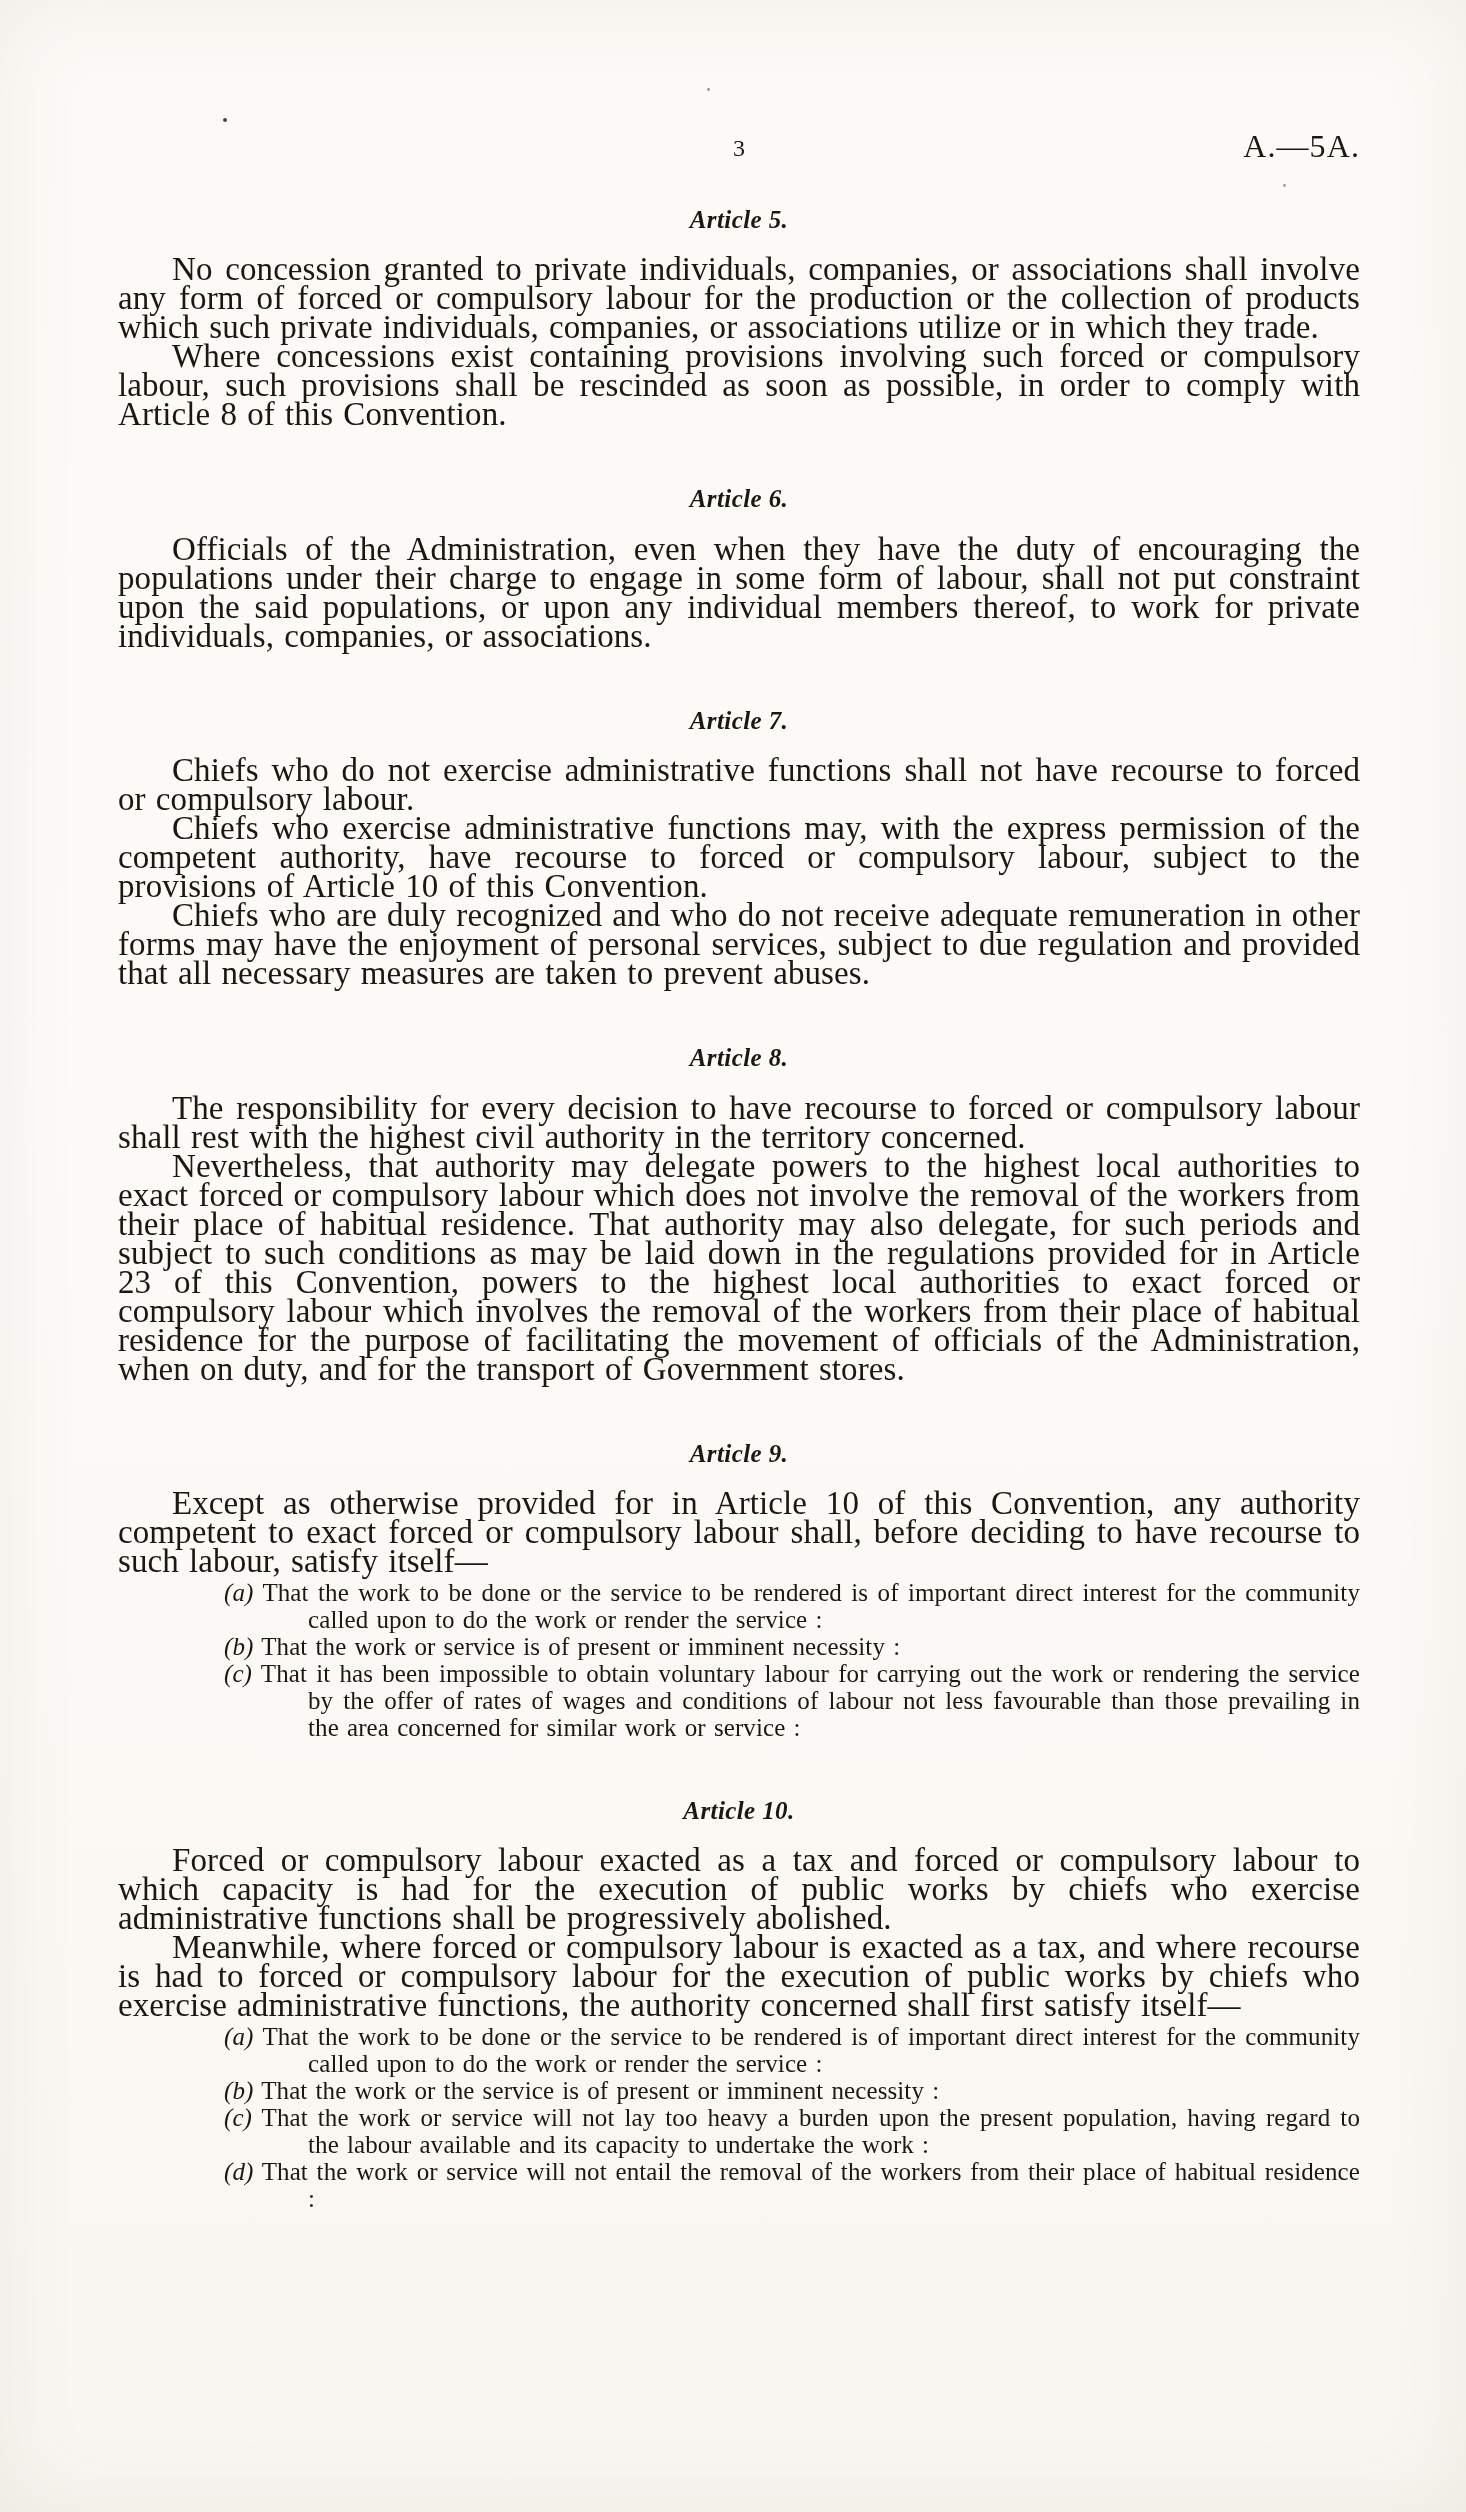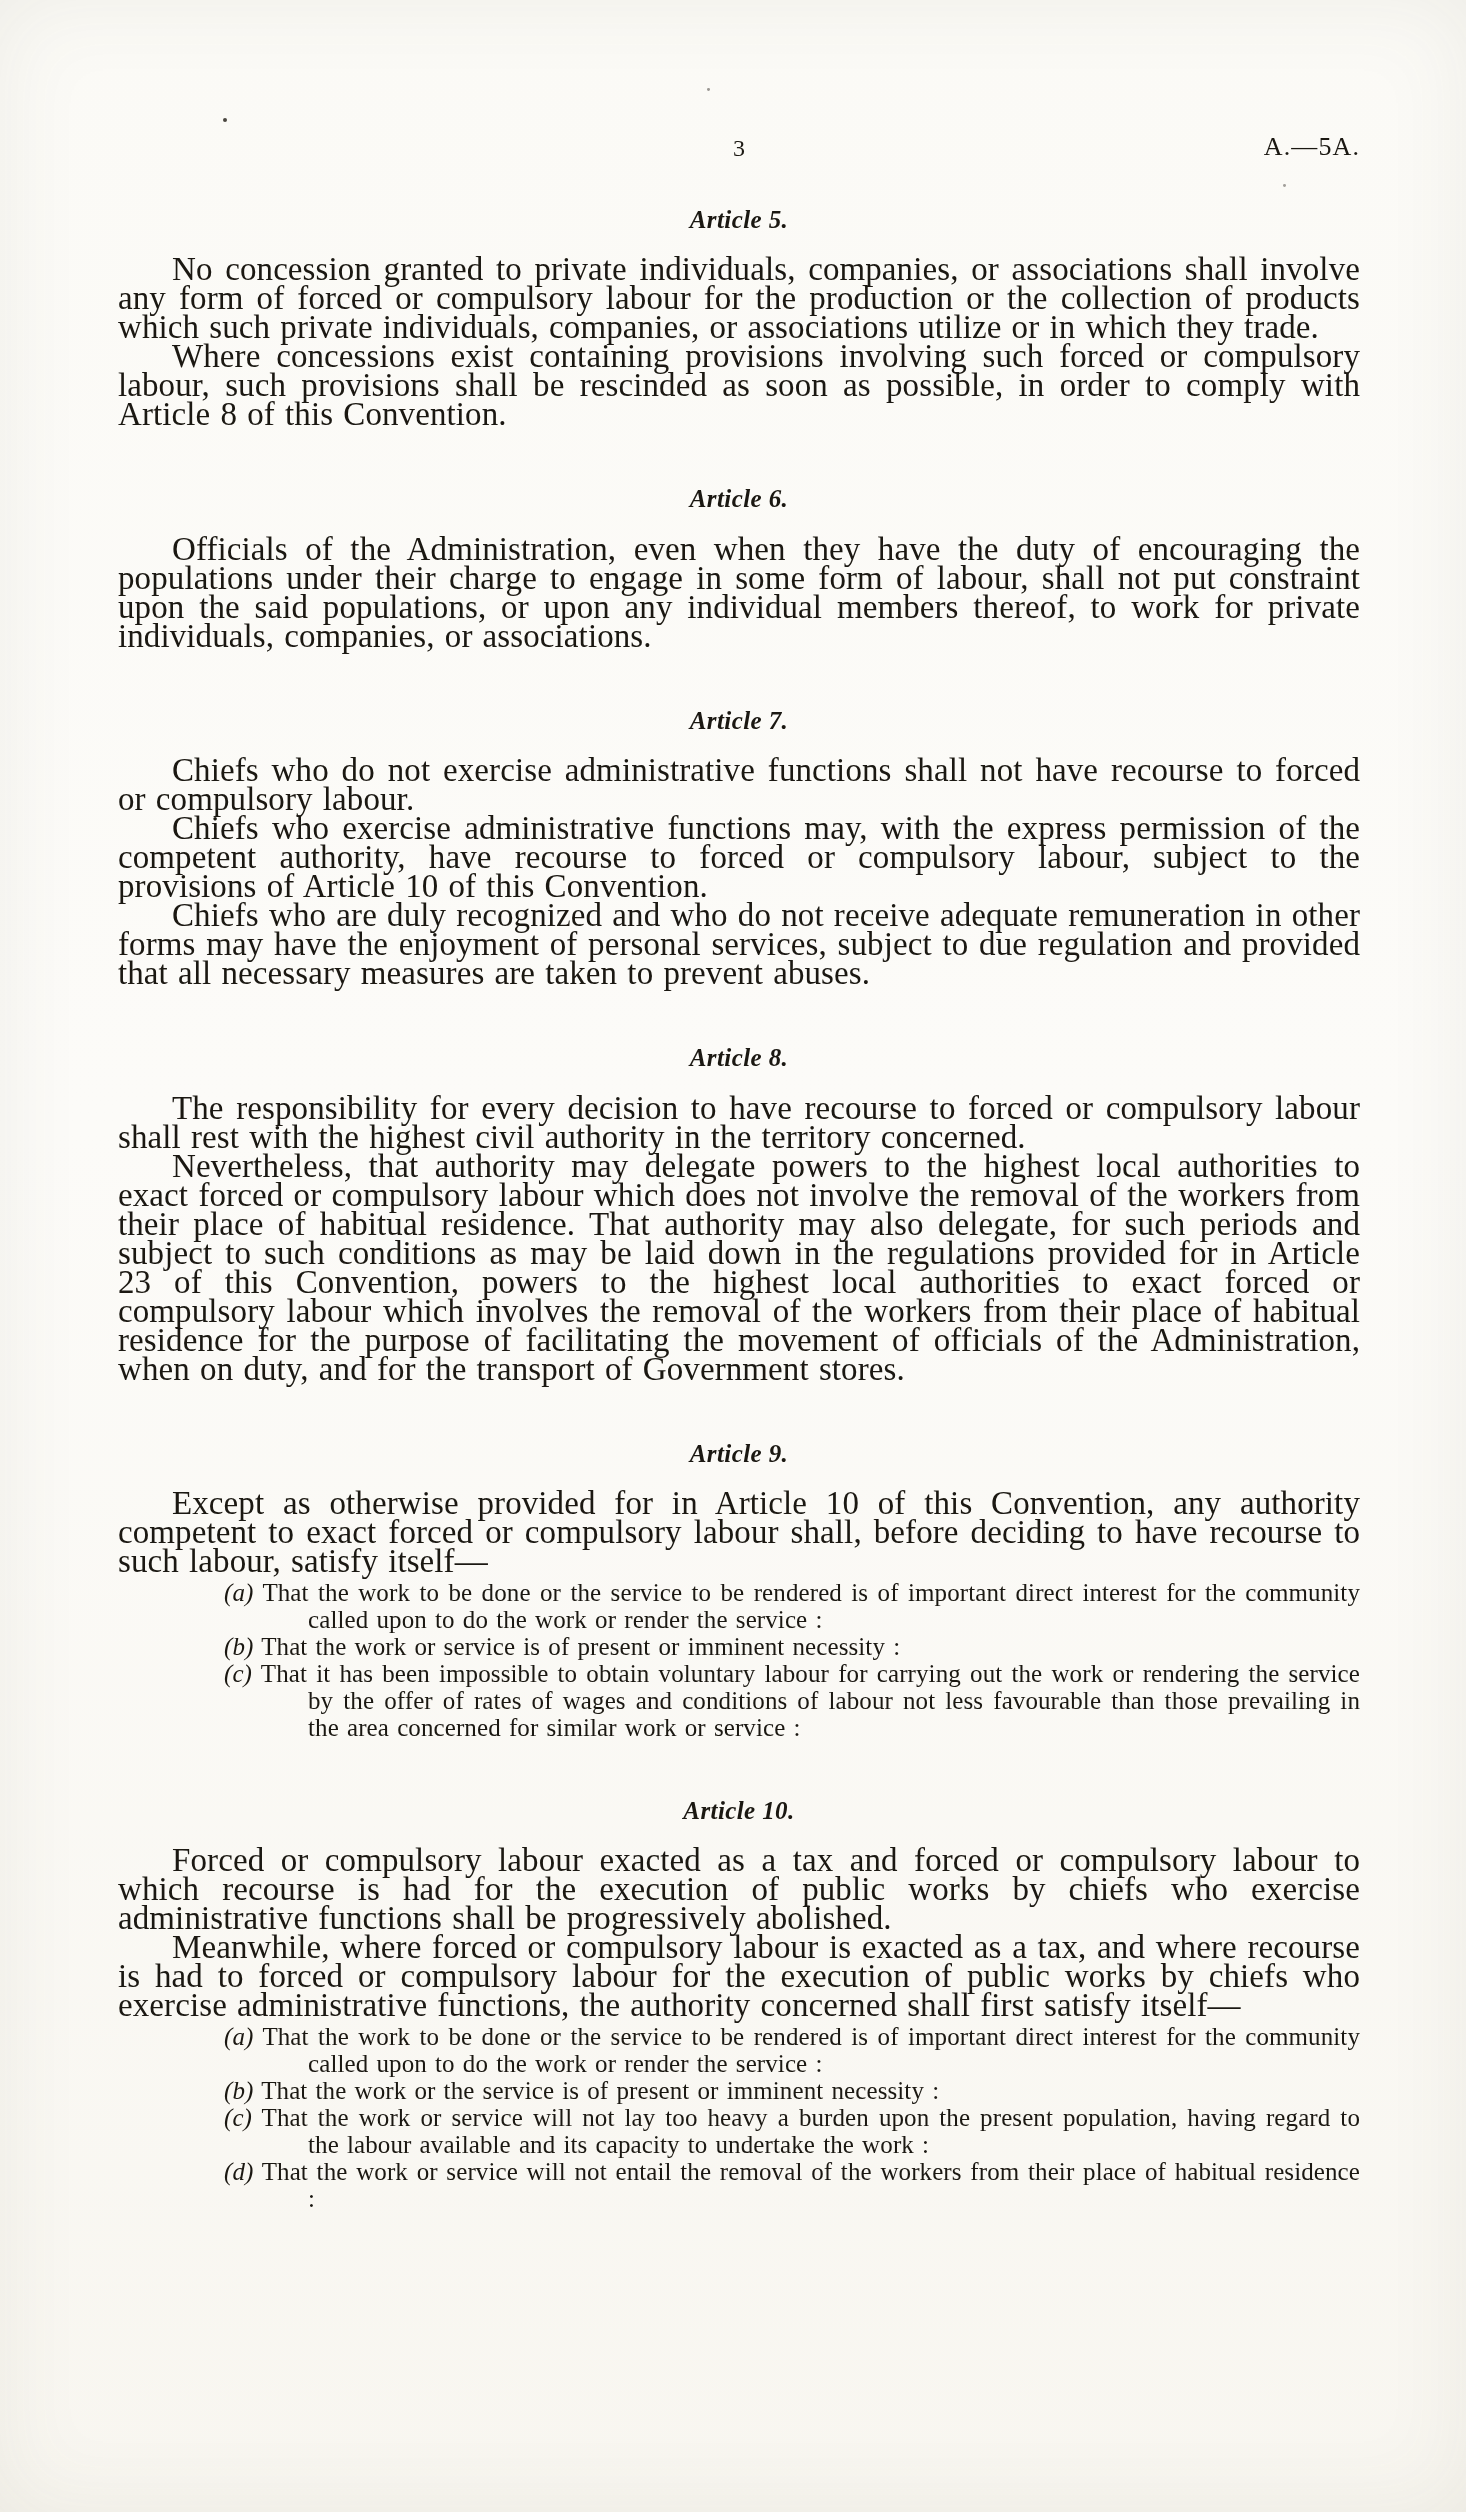--- a/index.html
+++ b/index.html
@@ -25,21 +25,21 @@
     line-height: 31px;
   }
   .page-number {
     position: absolute;
     left: 0; right: 0;
     text-align: center;
   }
   .doc-ref {
     position: absolute;
     right: 0; top: -2.1px;
-    font-size: 26px;
+    font-size: 32px;
     letter-spacing: 1.1px;
   }
 
   .article-heading {
     font-style: italic;
     font-weight: 700;
     text-align: center;
     font-size: 25px;
     letter-spacing: 0.4px;
     margin: 56px 0 21.4px 0;
@@ -119,21 +119,21 @@
     <p class="para">Except as otherwise provided for in Article 10 of this Convention, any authority competent to exact forced or compulsory labour shall, before deciding to have recourse to such labour, satisfy itself—</p>
     <div class="items">
       <div class="item"><span class="item-label">(a)</span> <span class="item-text">That the work to be done or the service to be rendered is of important direct interest for the community called upon to do the work or render the service :</span></div>
       <div class="item"><span class="item-label">(b)</span> <span class="item-text">That the work or service is of present or imminent necessity :</span></div>
       <div class="item"><span class="item-label">(c)</span> <span class="item-text">That it has been impossible to obtain voluntary labour for carrying out the work or rendering the service by the offer of rates of wages and conditions of labour not less favourable than those prevailing in the area concerned for similar work or service :</span></div>
     </div>
   </section>
 
   <section class="article">
     <h2 class="article-heading">Article 10.</h2>
-    <p class="para">Forced or compulsory labour exacted as a tax and forced or compulsory labour to which recourse is had for the execution of public works by chiefs who exercise administrative functions shall be progressively abolished.</p>
+    <p class="para">Forced or compulsory labour exacted as a tax and forced or compulsory labour to which capacity is had for the execution of public works by chiefs who exercise administrative functions shall be progressively abolished.</p>
     <p class="para">Meanwhile, where forced or compulsory labour is exacted as a tax, and where recourse is had to forced or compulsory labour for the execution of public works by chiefs who exercise administrative functions, the authority concerned shall first satisfy itself—</p>
     <div class="items">
       <div class="item"><span class="item-label">(a)</span> <span class="item-text">That the work to be done or the service to be rendered is of important direct interest for the community called upon to do the work or render the service :</span></div>
       <div class="item"><span class="item-label">(b)</span> <span class="item-text">That the work or the service is of present or imminent necessity :</span></div>
       <div class="item"><span class="item-label">(c)</span> <span class="item-text">That the work or service will not lay too heavy a burden upon the present population, having regard to the labour available and its capacity to undertake the work :</span></div>
       <div class="item"><span class="item-label">(d)</span> <span class="item-text">That the work or service will not entail the removal of the workers from their place of habitual residence :</span></div>
     </div>
   </section>
 
 </div>

